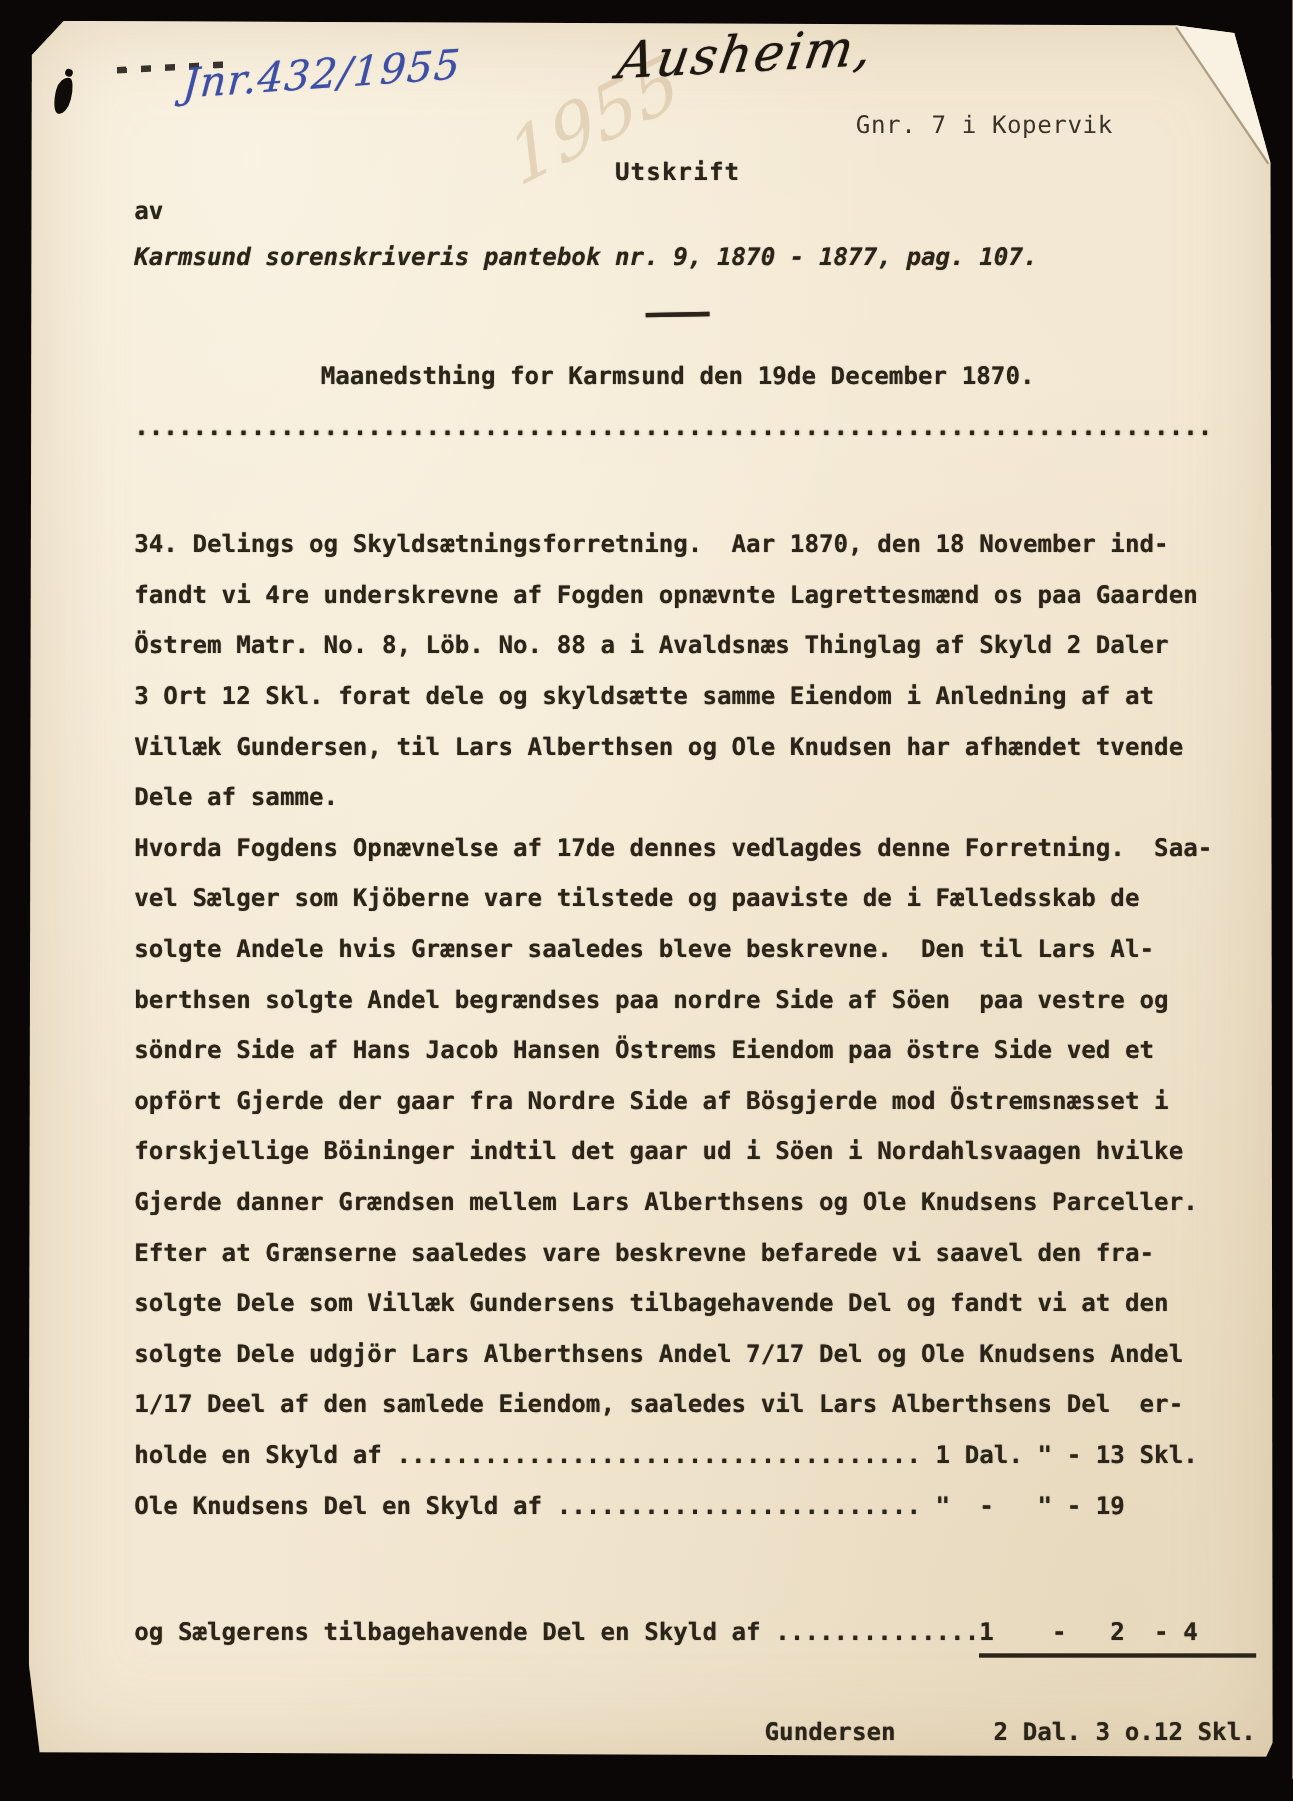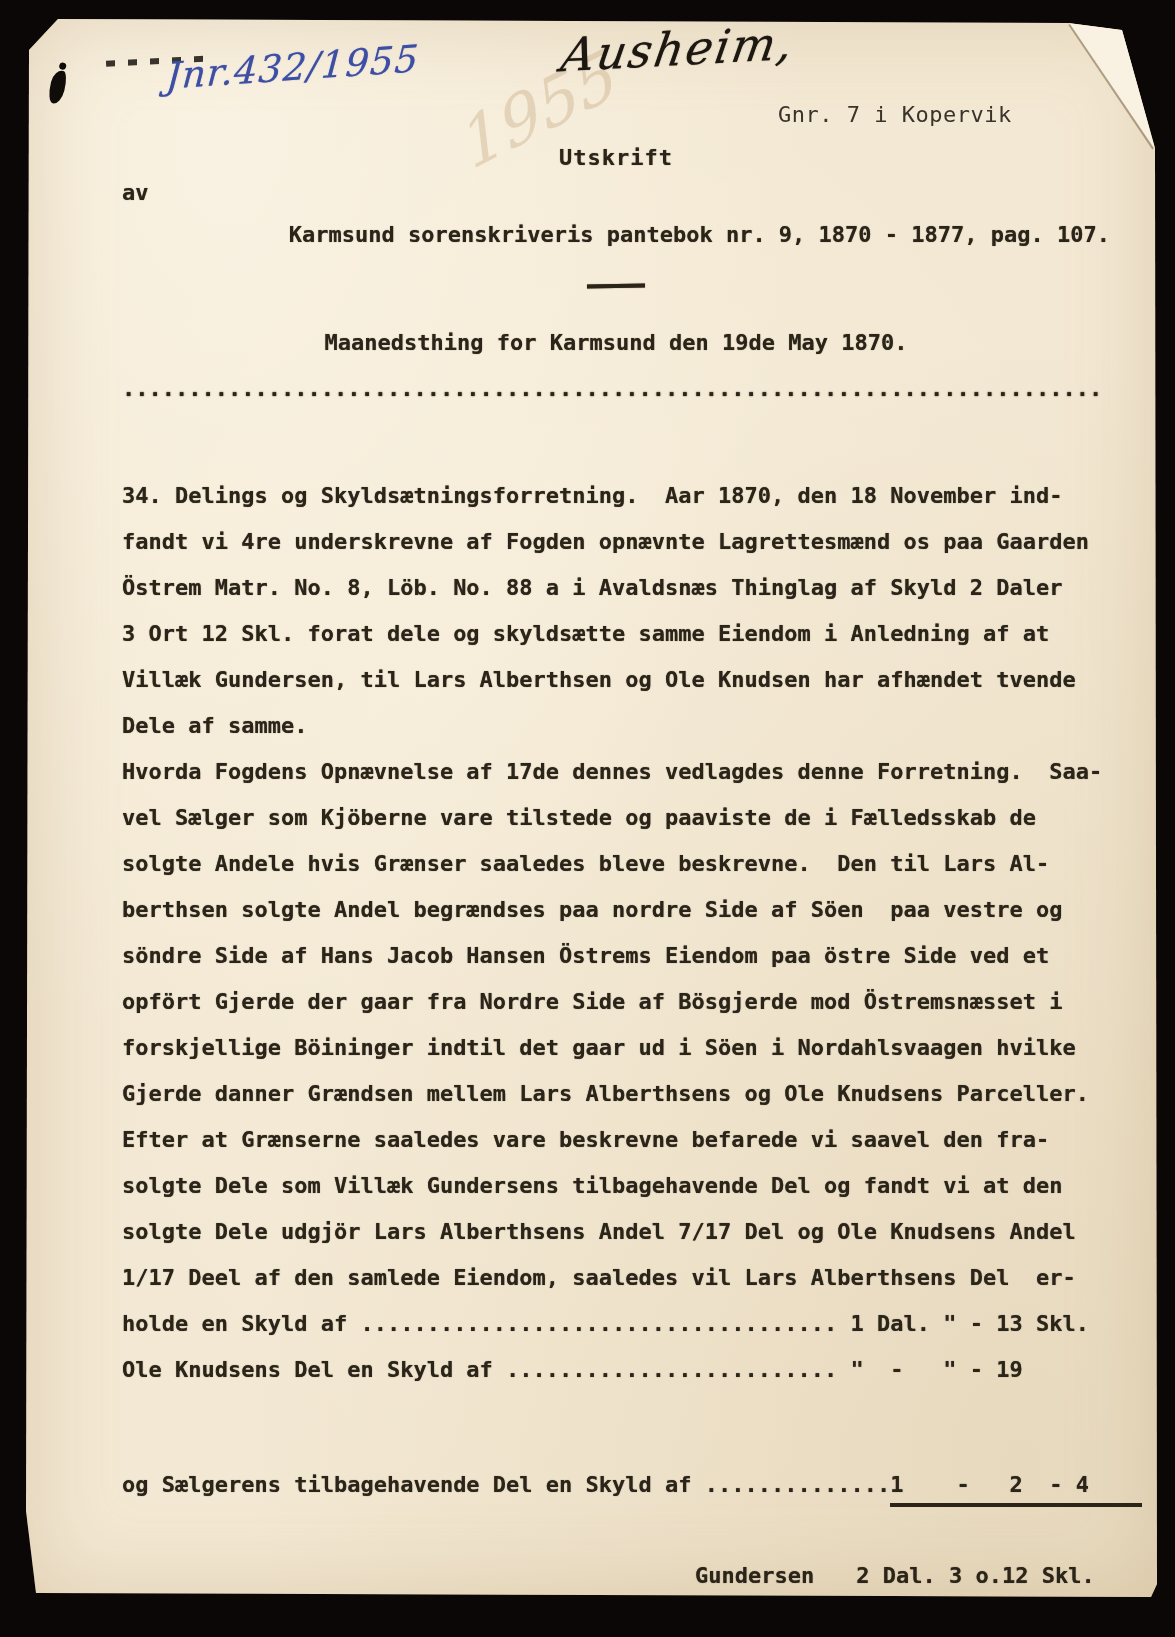--- a/index.html
+++ b/index.html
@@ -81,21 +81,21 @@
   }
   
   .doc-column{position:absolute;left:96px;top:0;width:988px;color:var(--ink);}
   .typed{
     font-size:22px;font-weight:700;
     text-shadow:0 0 1px rgba(43,36,24,0.65);
     white-space:pre;
   }
   .title{position:absolute;top:129px;width:100%;text-align:center;letter-spacing:1px;}
   .connector{position:absolute;top:164px;width:100%;text-align:left;}
-  .source{position:absolute;top:206px;width:100%;text-align:right;}
+  .source{position:absolute;top:206px;width:100%;text-align:left;font-style:italic;}
   .dash-rule{
     position:absolute;top:268px;left:50%;
     width:58px;height:4px;background:var(--ink);
     transform:translateX(-50%) rotate(-1deg);
     box-shadow:0 0 1px rgba(43,36,24,0.8);
   }
   .session{position:absolute;top:314px;width:100%;text-align:center;}
   .dotted{
     position:absolute;top:360px;left:0;width:100%;
     font-weight:900;
@@ -105,42 +105,42 @@
   .text-flow{position:absolute;top:407px;left:0;width:100%;}
   .text-flow .line{line-height:46px;height:46px;white-space:pre;}
   .uline{
     white-space:pre;display:inline-block;
     border-bottom:4px solid var(--ink);
     line-height:36px;
     margin-top:24px;
   }
   .total-line{margin-top:14px;}
   .tl-label{margin-left:573px;}
-  .tl-value{margin-left:42px;}
+  .tl-value{margin-left:89px;}
 </style>
 </head>
 <body>
 
 <div class="paper">
   <div class="corner-fold"></div>
   <div class="crease"></div>
   <div class="ink-blot"></div>
   <div class="pencil-dash"></div>
 
   <div class="ghost-note">1955</div>
   <div class="journal-number">Jnr.432/1955</div>
   <div class="farm-name">Ausheim,</div>
   <div class="gnr-ref typed-light">Gnr. 7 i Kopervik</div>
 
   <div class="doc-column">
     <div class="title typed">Utskrift</div>
     <div class="connector typed">av</div>
     <div class="source typed">Karmsund sorenskriveris pantebok nr. 9, 1870 - 1877, pag. 107.</div>
     <div class="dash-rule"></div>
-    <div class="session typed">Maanedsthing for Karmsund den 19de May 1870.</div>
+    <div class="session typed">Maanedsthing for Karmsund den 19de December 1870.</div>
     <div class="dotted typed">..........................................................................</div>
 
     <div class="text-flow typed">
       <div><div class="line">34. Delings og Skyldsætningsforretning.  Aar 1870, den 18 November ind-</div><div class="line">fandt vi 4re underskrevne af Fogden opnævnte Lagrettesmænd os paa Gaarden</div><div class="line">Östrem Matr. No. 8, Löb. No. 88 a i Avaldsnæs Thinglag af Skyld 2 Daler</div><div class="line">3 Ort 12 Skl. forat dele og skyldsætte samme Eiendom i Anledning af at</div><div class="line">Villæk Gundersen, til Lars Alberthsen og Ole Knudsen har afhændet tvende</div><div class="line">Dele af samme.</div><div class="line">Hvorda Fogdens Opnævnelse af 17de dennes vedlagdes denne Forretning.  Saa-</div><div class="line">vel Sælger som Kjöberne vare tilstede og paaviste de i Fælledsskab de</div><div class="line">solgte Andele hvis Grænser saaledes bleve beskrevne.  Den til Lars Al-</div><div class="line">berthsen solgte Andel begrændses paa nordre Side af Söen  paa vestre og</div><div class="line">söndre Side af Hans Jacob Hansen Östrems Eiendom paa östre Side ved et</div><div class="line">opfört Gjerde der gaar fra Nordre Side af Bösgjerde mod Östremsnæsset i</div><div class="line">forskjellige Böininger indtil det gaar ud i Söen i Nordahlsvaagen hvilke</div><div class="line">Gjerde danner Grændsen mellem Lars Alberthsens og Ole Knudsens Parceller.</div><div class="line">Efter at Grænserne saaledes vare beskrevne befarede vi saavel den fra-</div><div class="line">solgte Dele som Villæk Gundersens tilbagehavende Del og fandt vi at den</div><div class="line">solgte Dele udgjör Lars Alberthsens Andel 7/17 Del og Ole Knudsens Andel</div><div class="line">1/17 Deel af den samlede Eiendom, saaledes vil Lars Alberthsens Del  er-</div><div class="line">holde en Skyld af .................................... 1 Dal. " - 13 Skl.</div><div class="line">Ole Knudsens Del en Skyld af ......................... "  -   " - 19</div></div>
       <div class="line"><span>og Sælgerens tilbagehavende Del en Skyld af ..............</span><span class="uline">1    -   2  - 4    </span></div>
       <div class="line total-line"><span class="tl-label">Gundersen</span><span class="tl-value">2 Dal. 3 o.12 Skl.</span></div>
       
     </div>
   </div>
 </div>

